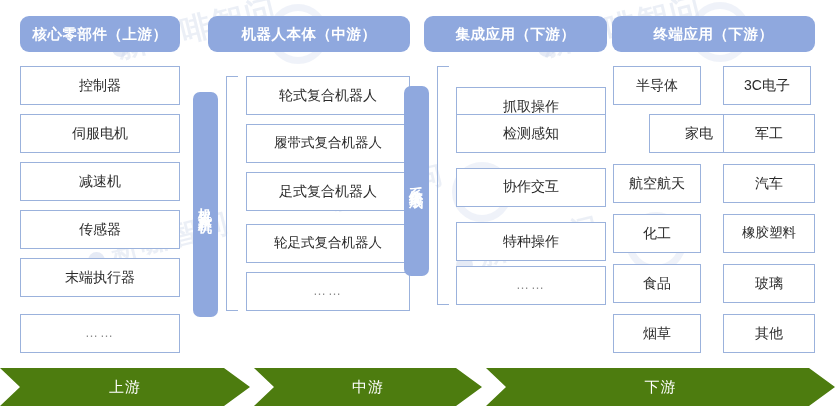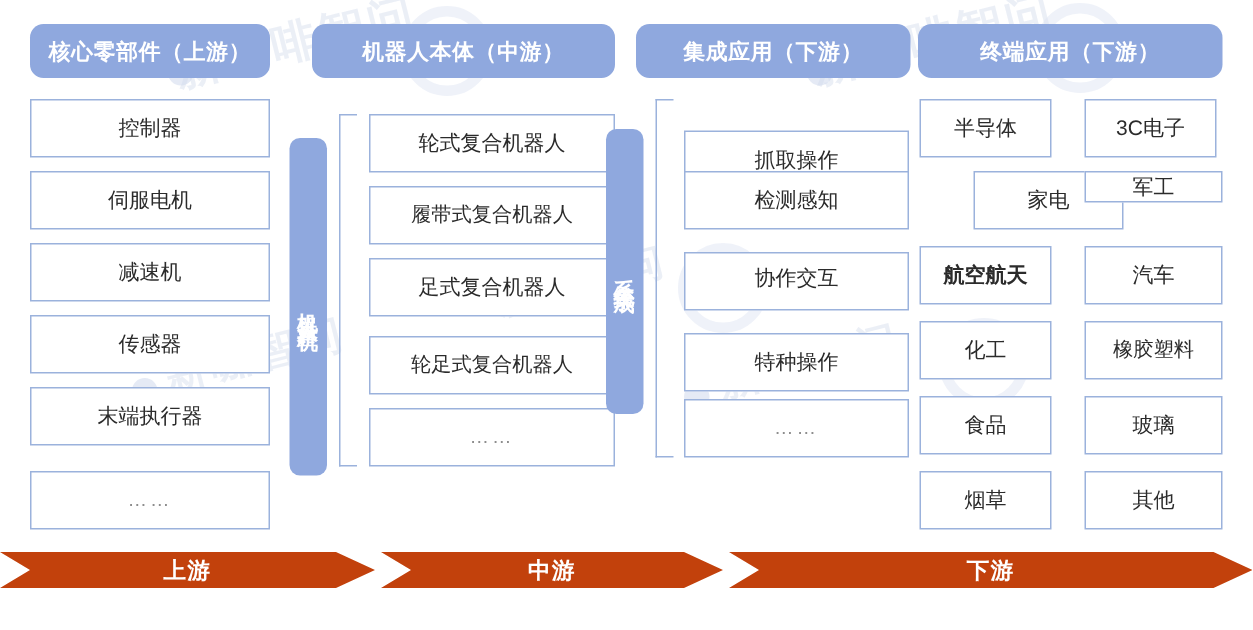--- a/index.html
+++ b/index.html
@@ -108,25 +108,25 @@
     border: 1px solid #9BB2DC;
     border-right: none;
     background: transparent;
   }
 
   
   .flowbar { position: absolute; left: 0; top: 368px; width: 835px; height: 34px; }
   .chev {
     position: absolute;
     top: 0;
-    height: 24px;
-    background: #c2410c;
+    height: 38px;
+    background: #4d7c0f;
     color: #ffffff;
     font-size: 15px;
-    font-weight: bold;
+    font-weight: normal;
     display: flex;
     align-items: center;
     justify-content: center;
     letter-spacing: 1px;
   }
   .chev-a {
     clip-path: polygon(0 0, calc(100% - 26px) 0, 100% 50%, calc(100% - 26px) 100%, 0 100%, 20px 50%);
   }
   .chev-first {
     clip-path: polygon(0 0, calc(100% - 26px) 0, 100% 50%, calc(100% - 26px) 100%, 0 100%, 20px 50%);
@@ -182,27 +182,27 @@
   <div class="bracket" style="left:437px; top:66px; width:12px; height:239px;"></div>
 
   <div class="box" style="left:456px; top:66px;  width:150px; height:39px;margin-top:21px;">抓取操作</div>
   <div class="box" style="left:456px; top:114px; width:150px; height:39px;">检测感知</div>
   <div class="box" style="left:456px; top:168px; width:150px; height:39px;font-family:Liberation Mono, monospace;">协作交互</div>
   <div class="box" style="left:456px; top:222px; width:150px; height:39px;text-align:center;">特种操作</div>
   <div class="box dots" style="left:456px; top:266px; width:150px; height:39px;">……</div>
 
   <div class="box" style="left:613px; top:66px;  width:88px; height:39px;">半导体</div>
   <div class="box" style="left:649px; top:114px; width:100px; height:39px;">家电</div>
-  <div class="box" style="left:613px; top:164px; width:88px; height:39px;font-weight:bold;">航空航天</div>
+  <div class="box" style="left:613px; top:164px; width:88px; height:39px;">航空航天</div>
   <div class="box" style="left:613px; top:214px; width:88px; height:39px;">化工</div>
   <div class="box" style="left:613px; top:264px; width:88px; height:39px;">食品</div>
   <div class="box" style="left:613px; top:314px; width:88px; height:39px;">烟草</div>
 
   <div class="box" style="left:723px; top:66px;  width:88px; height:39px;">3C电子</div>
-  <div class="box" style="left:723px; top:114px; width:92px; height:21px;">军工</div>
+  <div class="box" style="left:723px; top:114px; width:92px; height:39px;">军工</div>
   <div class="box" style="left:723px; top:164px; width:92px; height:39px;">汽车</div>
   <div class="box small" style="left:723px; top:214px; width:92px; height:39px;">橡胶塑料</div>
   <div class="box" style="left:723px; top:264px; width:92px; height:39px;">玻璃</div>
   <div class="box" style="left:723px; top:314px; width:92px; height:39px;">其他</div>
 
   <div class="flowbar">
     <div class="chev chev-first" style="left:0px;   width:250px;">上游</div>
     <div class="chev chev-a" style="left:254px; width:228px;">中游</div>
     <div class="chev chev-a" style="left:486px; width:349px;">下游</div>
   </div>

